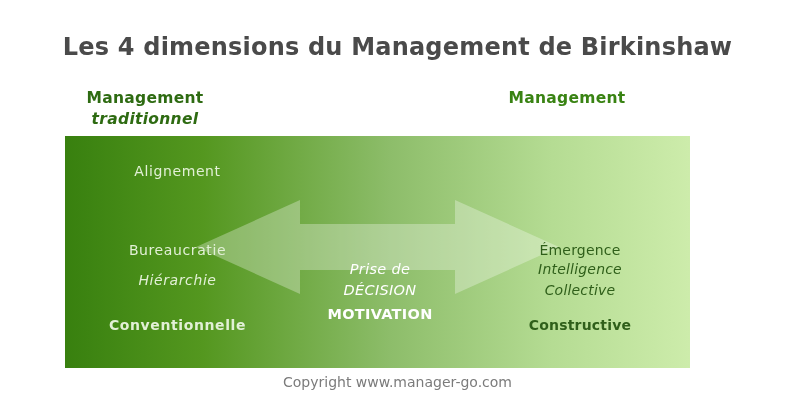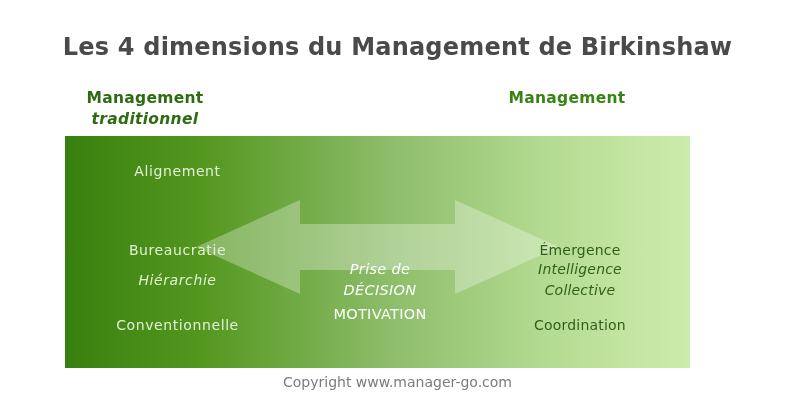--- a/index.html
+++ b/index.html
@@ -73,21 +73,21 @@
     height: 232px;
   }
   .row {
     position: absolute;
     left: 0;
     width: 625px;
   }
   .row-1 { top: 14px;  height: 52px; }
   .row-2 { top: 64px;  height: 52px; margin-top: 29px; }
   .row-3 { top: 123px; height: 52px; font-style: italic; }
-  .row-4 { top: 168px; height: 52px; }
+  .row-4 { top: 168px; height: 52px; font-weight: bold; }
 
   .cell {
     position: absolute;
     text-align: center;
     line-height: 21px;
   }
   .cell .l2 { display: block; }
 
   .cell-left {
     left: 0;
@@ -165,19 +165,19 @@
         <span>Intelligence</span>
         <span class="l2">Collective</span>
       </div>
     </div>
 
     <div class="row row-4">
       <div class="cell cell-left one-line">Conventionnelle</div>
       <div class="cell cell-mid">
         <span>MOTIVATION</span>
       </div>
-      <div class="cell cell-right one-line">Coordination</div>
+      <div class="cell cell-right one-line">Constructive</div>
     </div>
 
   </div>
 </div>
 
 <div class="footer">Copyright www.manager-go.com</div>
 
 </body></html>

